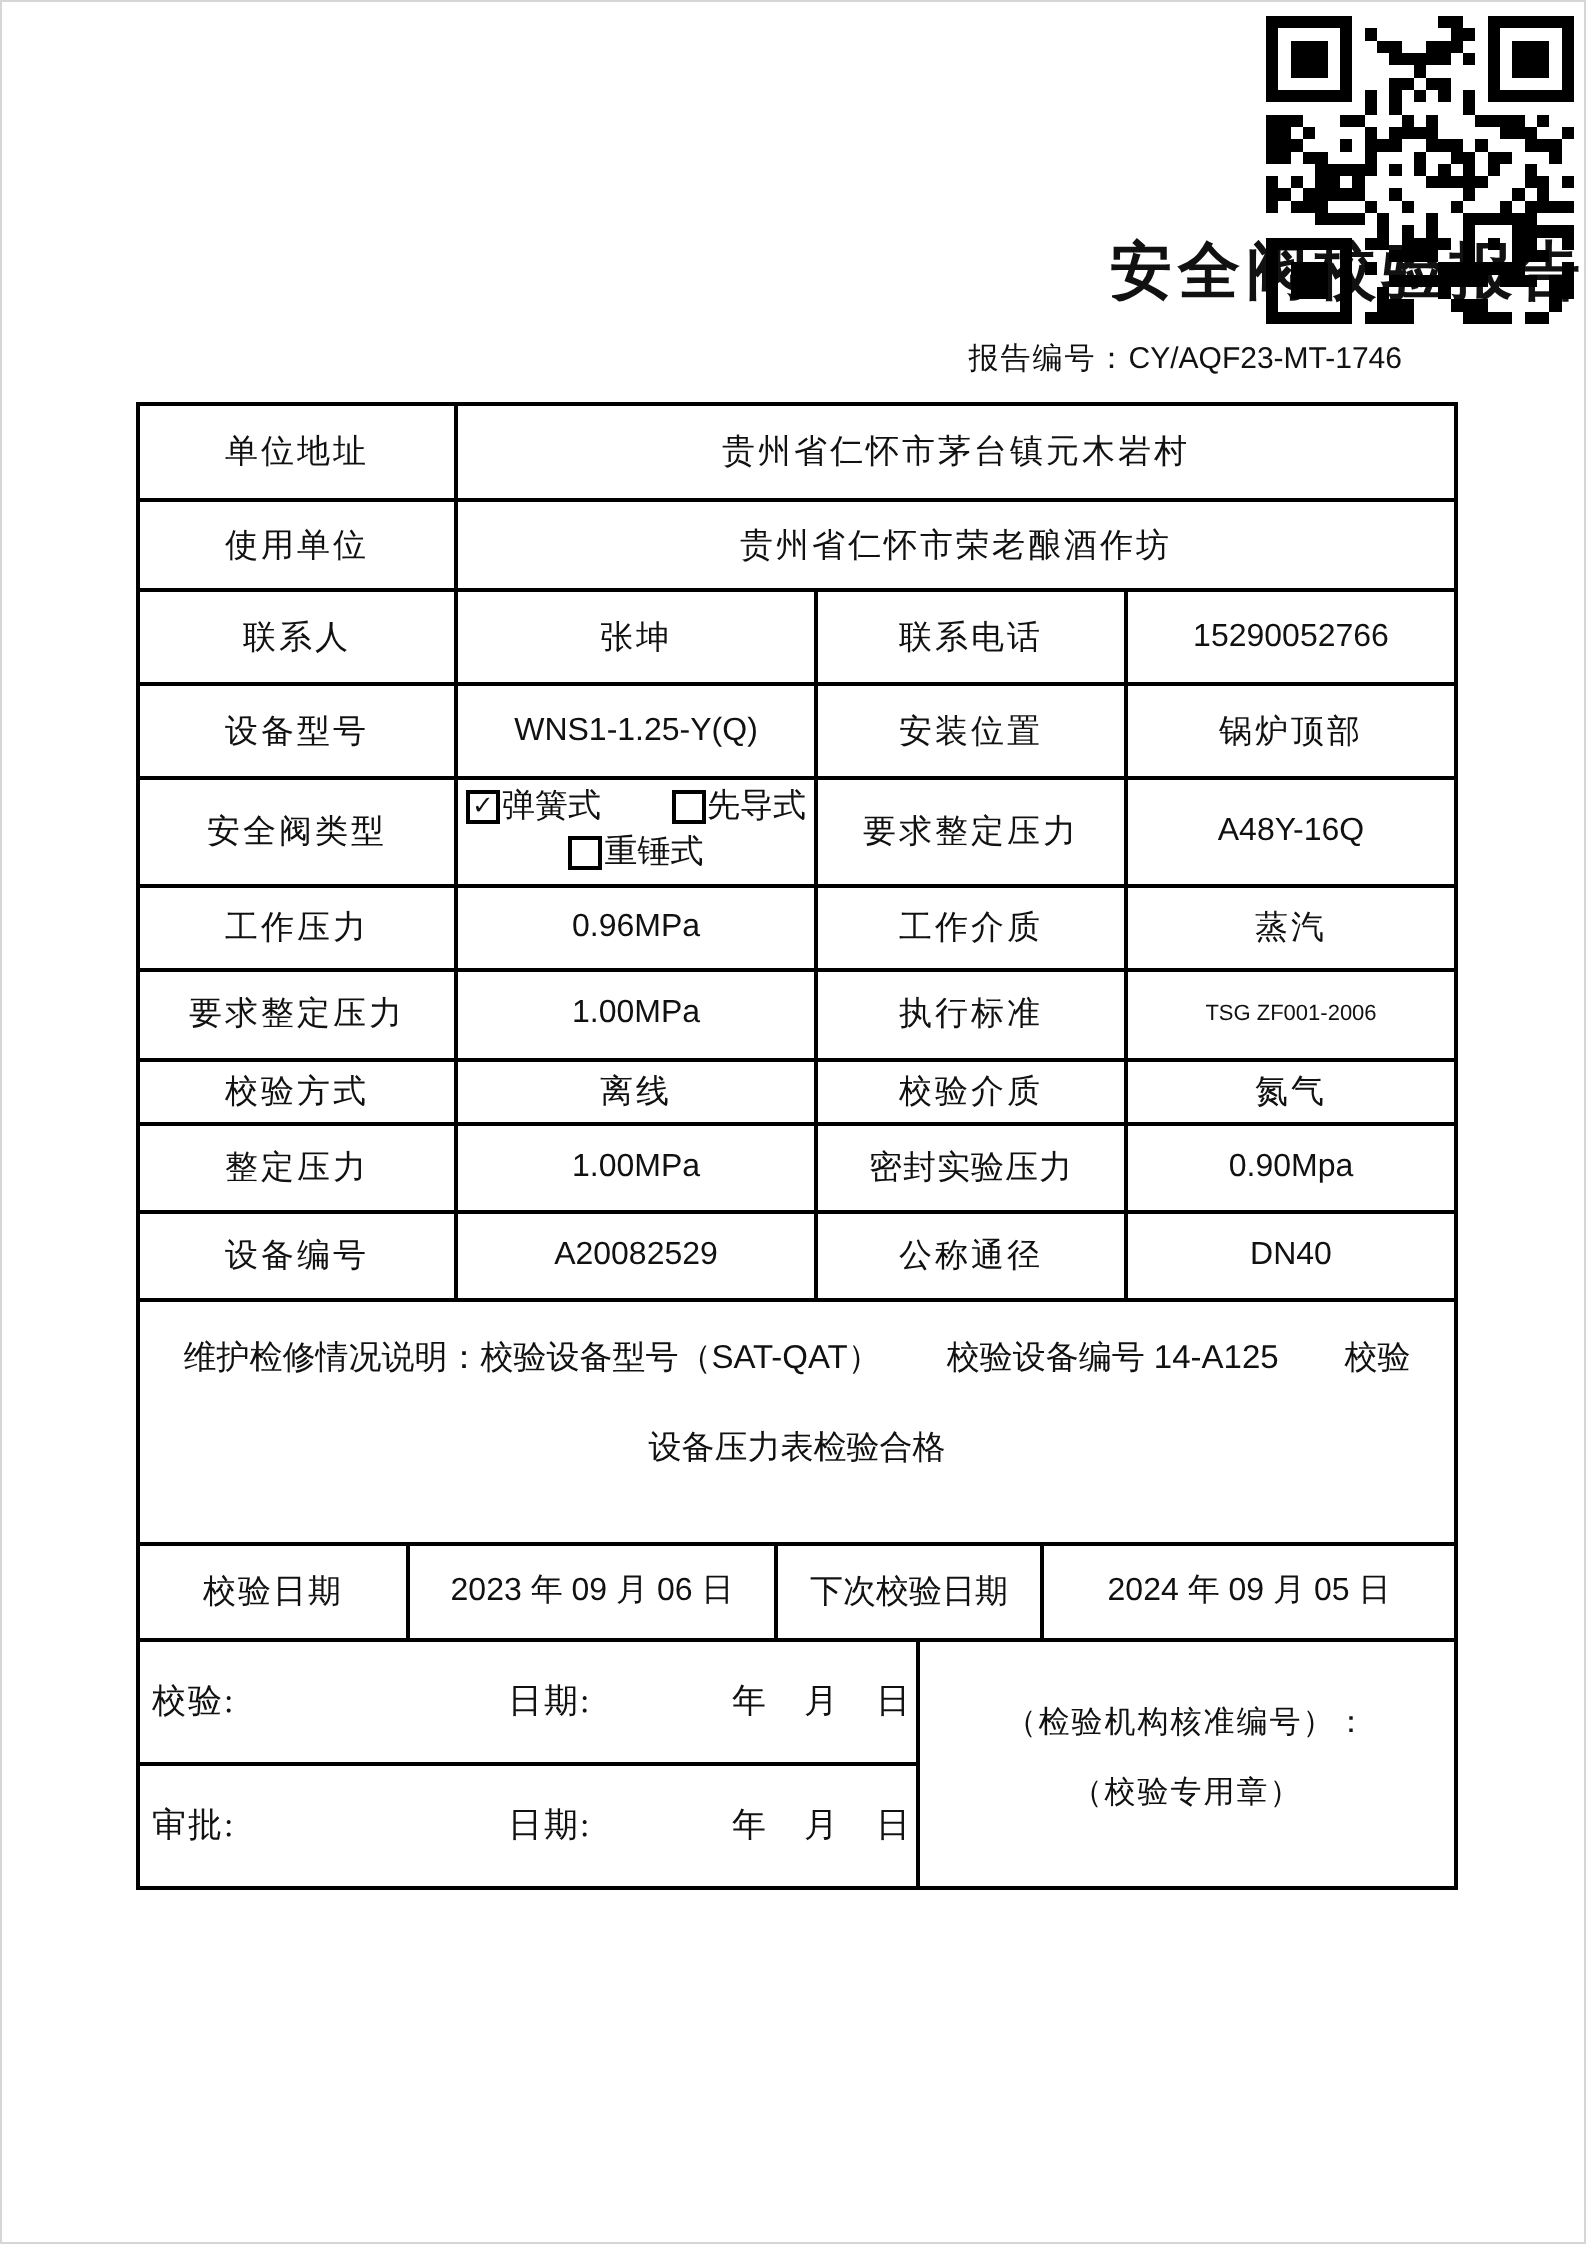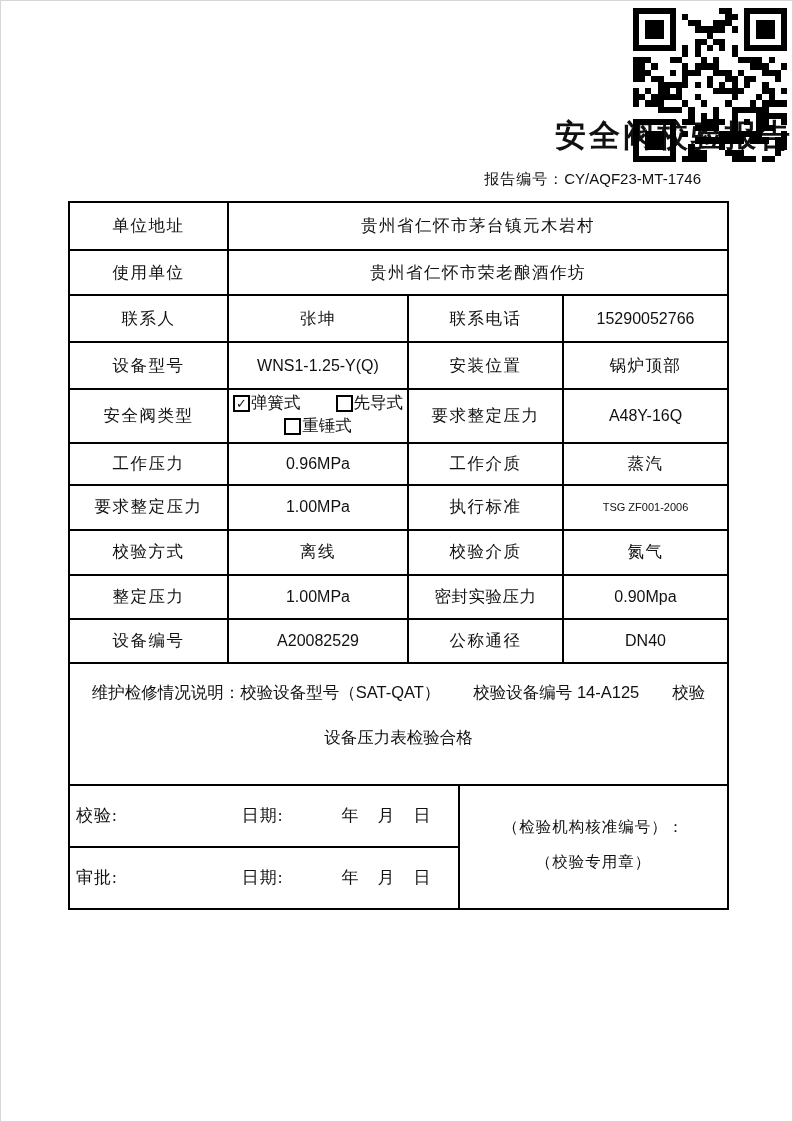--- a/index.html
+++ b/index.html
@@ -41,21 +41,21 @@
     font:bold 13px/13px "DejaVu Sans",sans-serif;text-align:center;
     margin-right:1px;vertical-align:-2px;
   }
   .note{
     vertical-align:top;text-align:center;padding-top:6px;
     font-size:16.5px;line-height:45px;white-space:nowrap;
     font-family:"Liberation Sans","DejaVu Sans",sans-serif;
   }
   .datecell{font-size:16px;}
   .sigcell{padding-left:6px;}
-  .sigrow{display:flex;align-items:center;font-size:17px;letter-spacing:1px;}
+  .sigrow{display:flex;align-items:center;font-size:17px;letter-spacing:1px;justify-content:space-between;}
   .sig-date{margin-left:124px;}
   .sig-ymd{margin-left:58px;}
   .stampcell{vertical-align:top;text-align:center;padding-top:23px;font-size:15.5px;line-height:35px;letter-spacing:1px;}
 </style>
 </head>
 <body>
 
 <div class="page">
 
   <div class="qr" id="qr"><svg viewBox="0 0 25 25" width="154" height="154" shape-rendering="crispEdges" fill="#000">
@@ -432,21 +432,21 @@
         <td class="val">0.96MPa</td>
         <td class="lbl">工作介质</td>
         <td class="lbl">蒸汽</td>
       </tr>
       <tr style="height:45px">
         <td class="lbl">要求整定压力</td>
         <td class="val">1.00MPa</td>
         <td class="lbl">执行标准</td>
         <td class="val" style="font-size:11px">TSG ZF001-2006</td>
       </tr>
-      <tr style="height:45px">
+      <tr style="height:32px">
         <td class="lbl">校验方式</td>
         <td class="lbl">离线</td>
         <td class="lbl">校验介质</td>
         <td class="lbl">氮气</td>
       </tr>
       <tr style="height:44px">
         <td class="lbl">整定压力</td>
         <td class="val">1.00MPa</td>
         <td class="lbl" style="letter-spacing:0.5px">密封实验压力</td>
         <td class="val">0.90Mpa</td>
@@ -459,20 +459,36 @@
       </tr>
       <tr style="height:122px">
         <td class="note" colspan="4">
           <div>维护检修情况说明：校验设备型号（SAT-QAT）　　校验设备编号 14-A125　　校验</div>
           <div>设备压力表检验合格</div>
         </td>
       </tr>
     </tbody>
       </table>
 
+    <table class="t2">
+      <colgroup>
+          <col style="width:135px">
+          <col style="width:184px">
+          <col style="width:133px">
+          <col style="width:207px">
+        </colgroup>
+      <tbody>
+          <tr style="height:48px">
+        <td class="lbl" style="letter-spacing:1px">校验日期</td>
+        <td class="val datecell">2023 年 09 月 06 日</td>
+        <td class="lbl" style="letter-spacing:0">下次校验日期</td>
+        <td class="val datecell">2024 年 09 月 05 日</td>
+      </tr>
+    </tbody>
+      </table>
 
     <table class="t3">
       <colgroup>
           <col style="width:390px">
           <col style="width:269px">
         </colgroup>
       <tbody>
           <tr style="height:62px">
         <td class="sigcell">
           <div class="sigrow">

